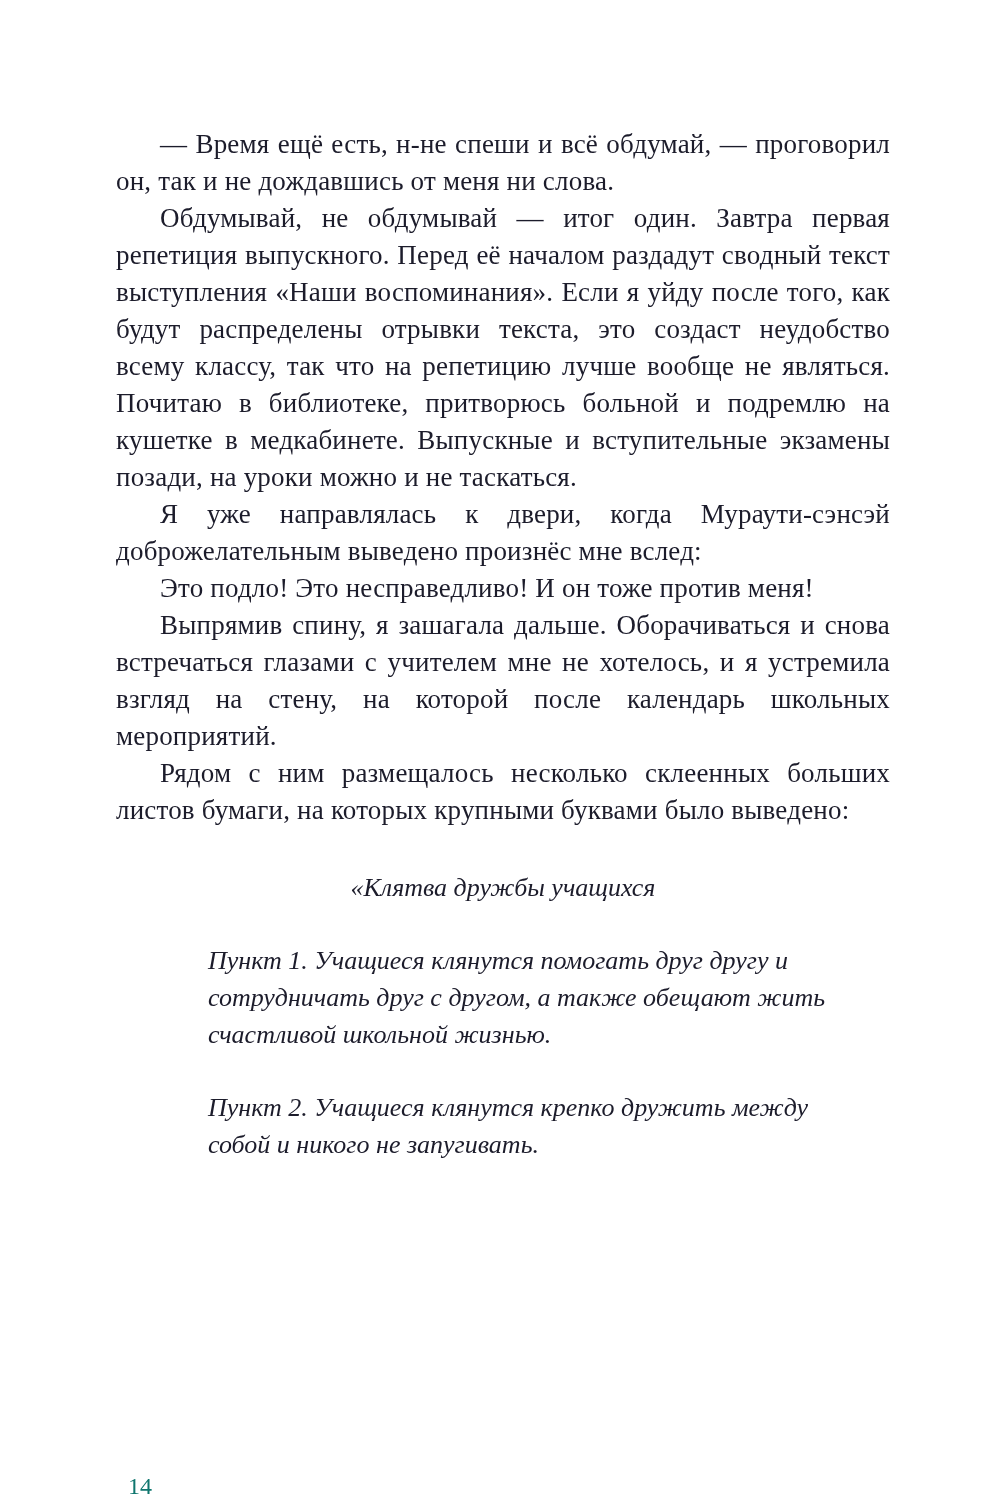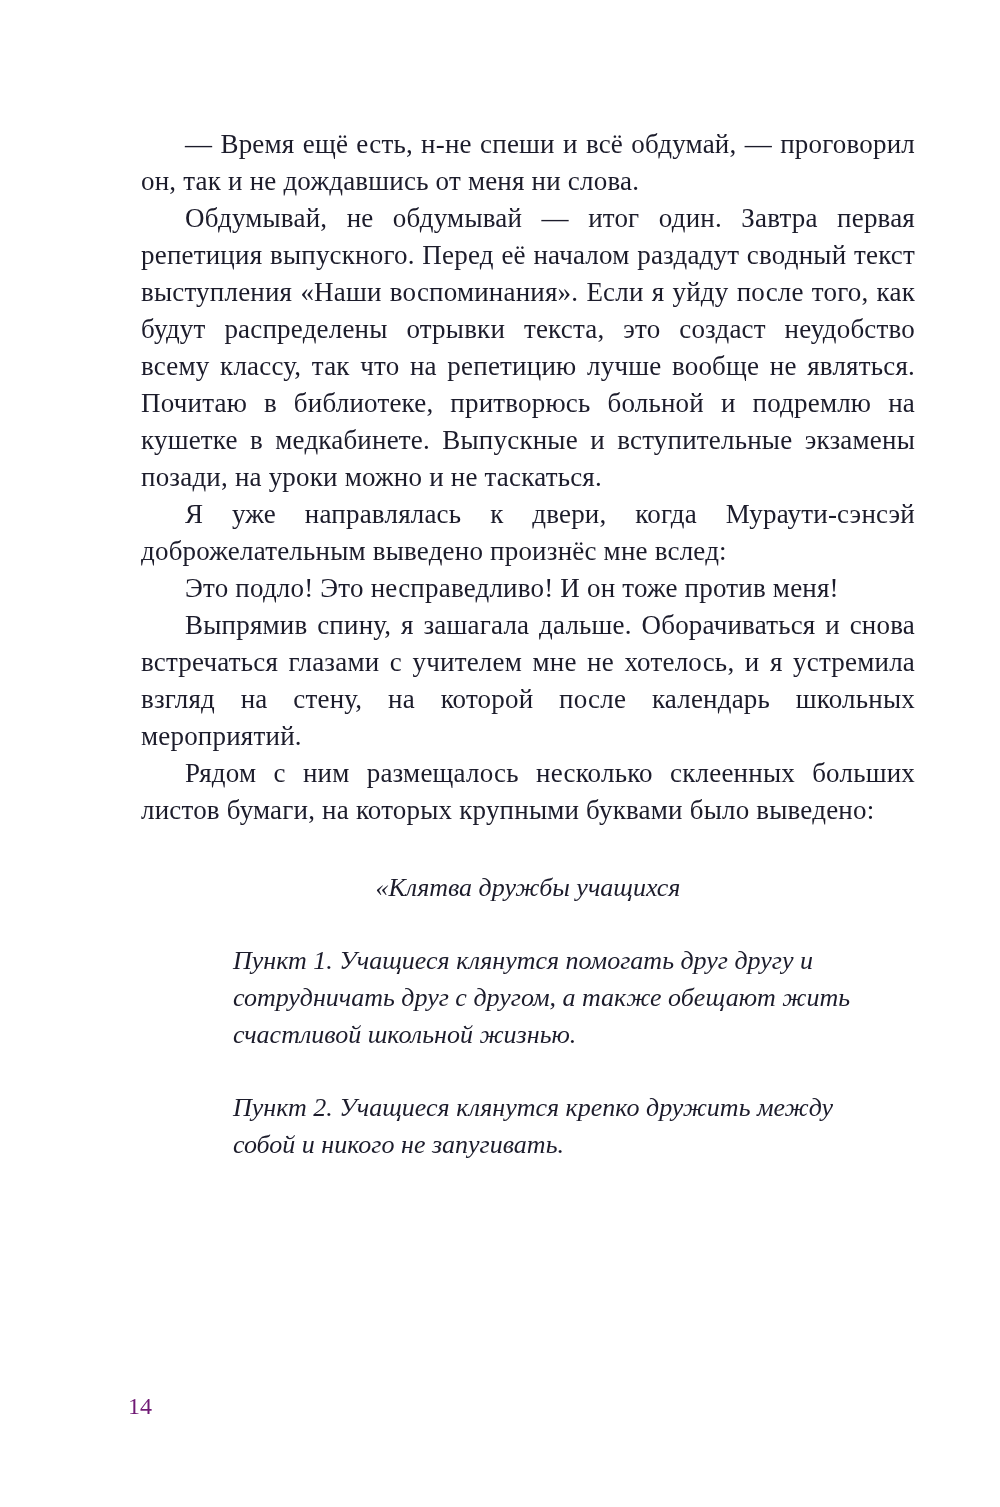--- a/index.html
+++ b/index.html
@@ -12,21 +12,21 @@
     width: 1000px;
     height: 1507px;
     background: #ffffff;
     color: #1c1c2b;
     font-family: "Liberation Serif", "DejaVu Serif", serif;
     overflow: hidden;
   }
   .text-column {
     position: absolute;
     top: 126px;
-    left: 141px;
+    left: 116px;
     width: 774px;
   }
   .body-par {
     margin: 0;
     font-size: 27px;
     line-height: 37px;
     text-align: justify;
     text-indent: 44px;
     letter-spacing: 0.2px;
   }
@@ -44,25 +44,25 @@
   .oath-item {
     margin: 36px 50px 0 92px;
     font-size: 26px;
     line-height: 37px;
     text-align: left;
     text-indent: 0;
   }
   .page-number {
     position: absolute;
     left: 128px;
-    top: 1392px;
+    top: 1472px;
     font-size: 24px;
     line-height: 28px;
     font-style: normal;
-    color: #701a75;
+    color: #0f766e;
   }
 </style>
 </head>
 <body>
 
 <div class="page">
   <div class="text-column">
 
     <p class="body-par">— Время ещё есть, н-не спеши и всё обдумай, — проговорил он, так и не дождавшись от меня ни слова.</p>
     <p class="body-par">Обдумывай, не обдумывай — итог один. Завтра первая репетиция выпускного. Перед её началом раздадут сводный текст выступления «Наши воспоминания». Если я уйду после того, как будут распределены отрывки текста, это создаст неудобство всему классу, так что на репетицию лучше вообще не являться. Почитаю в библиотеке, притворюсь больной и подремлю на кушетке в медкабинете. Выпускные и вступительные экзамены позади, на уроки можно и не таскаться.</p>

